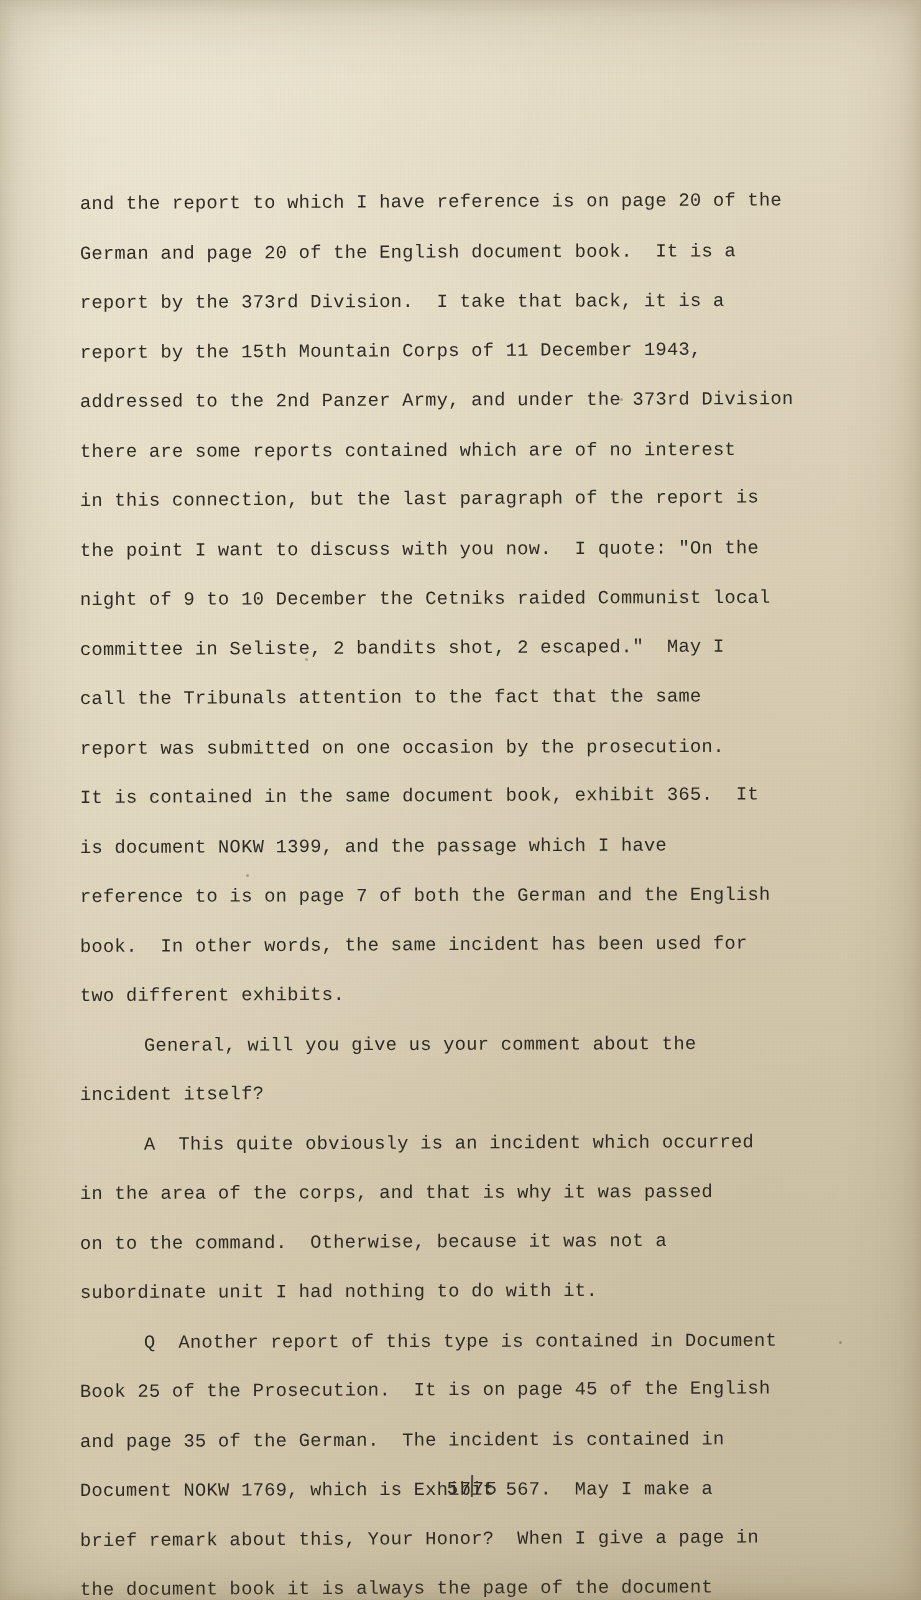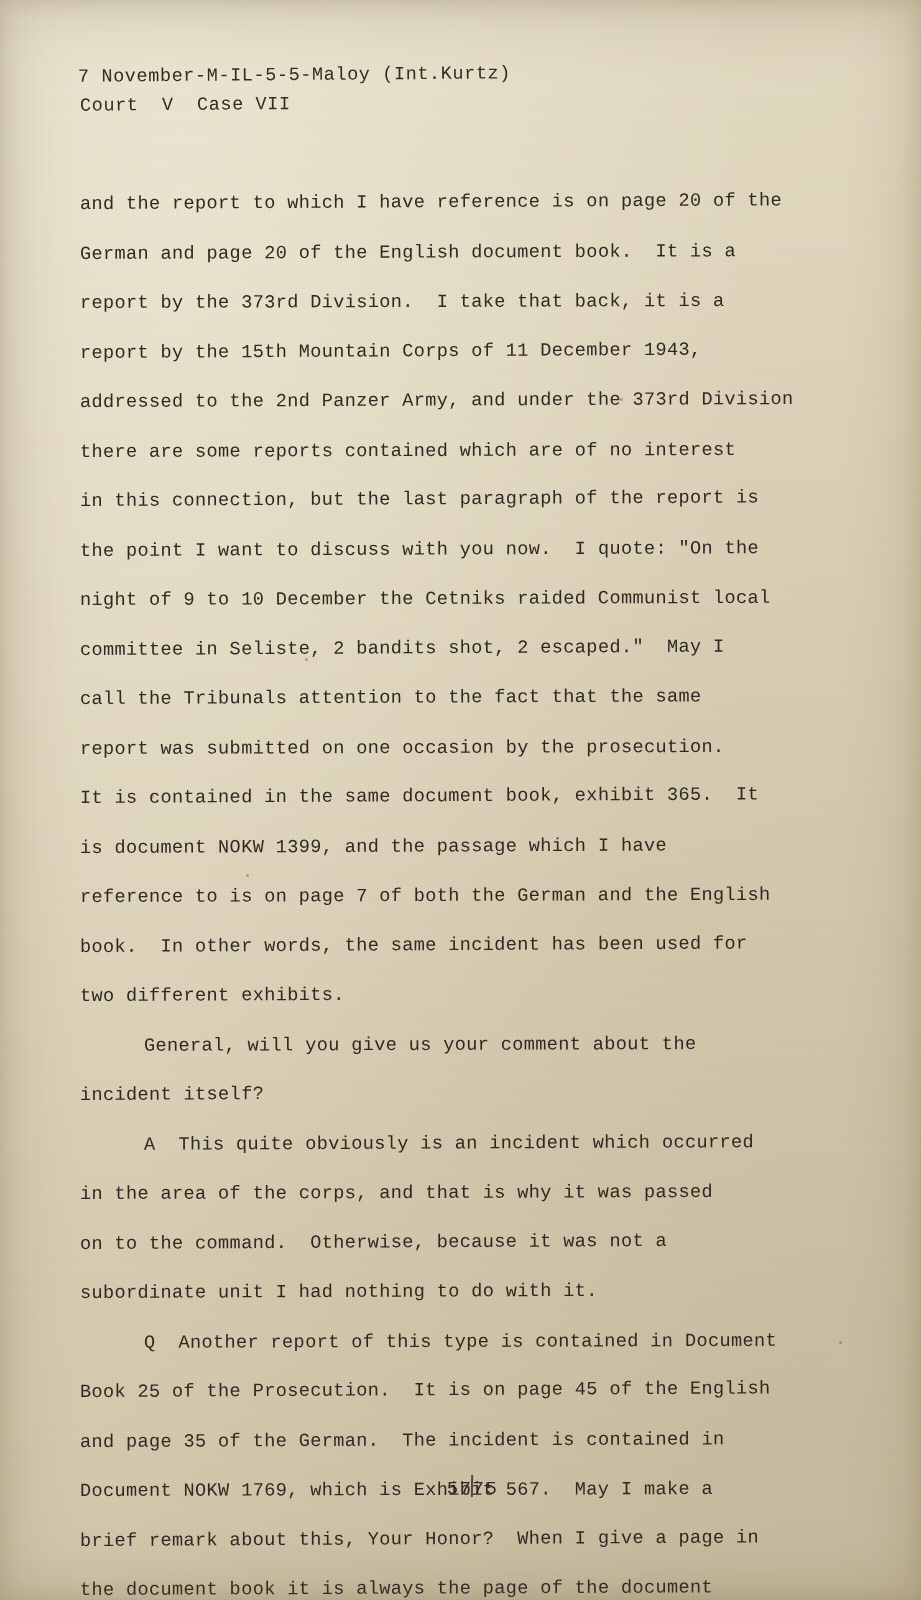--- a/index.html
+++ b/index.html
@@ -109,24 +109,20 @@
     border-radius: 50%;
     background: rgba(70,58,40,0.35);
     pointer-events: none;
   }
 </style>
 </head>
 <body>
 
 <div class="page">
 
-  <div class="header">
-    <div class="line line1">7 November-M-IL-5-5-Maloy (Int.Kurtz)</div>
-    <div class="line line2">Court  V  Case VII</div>
-  </div>
 
   <div class="body-text">
     <div class="ln">and the report to which I have reference is on page 20 of the</div>
     <div class="ln">German and page 20 of the English document book.  It is a</div>
     <div class="ln">report by the 373rd Division.  I take that back, it is a</div>
     <div class="ln">report by the 15th Mountain Corps of 11 December 1943,</div>
     <div class="ln">addressed to the 2nd Panzer Army, and under the 373rd Division</div>
     <div class="ln">there are some reports contained which are of no interest</div>
     <div class="ln">in this connection, but the last paragraph of the report is</div>
     <div class="ln">the point I want to discuss with you now.  I quote: "On the</div>

